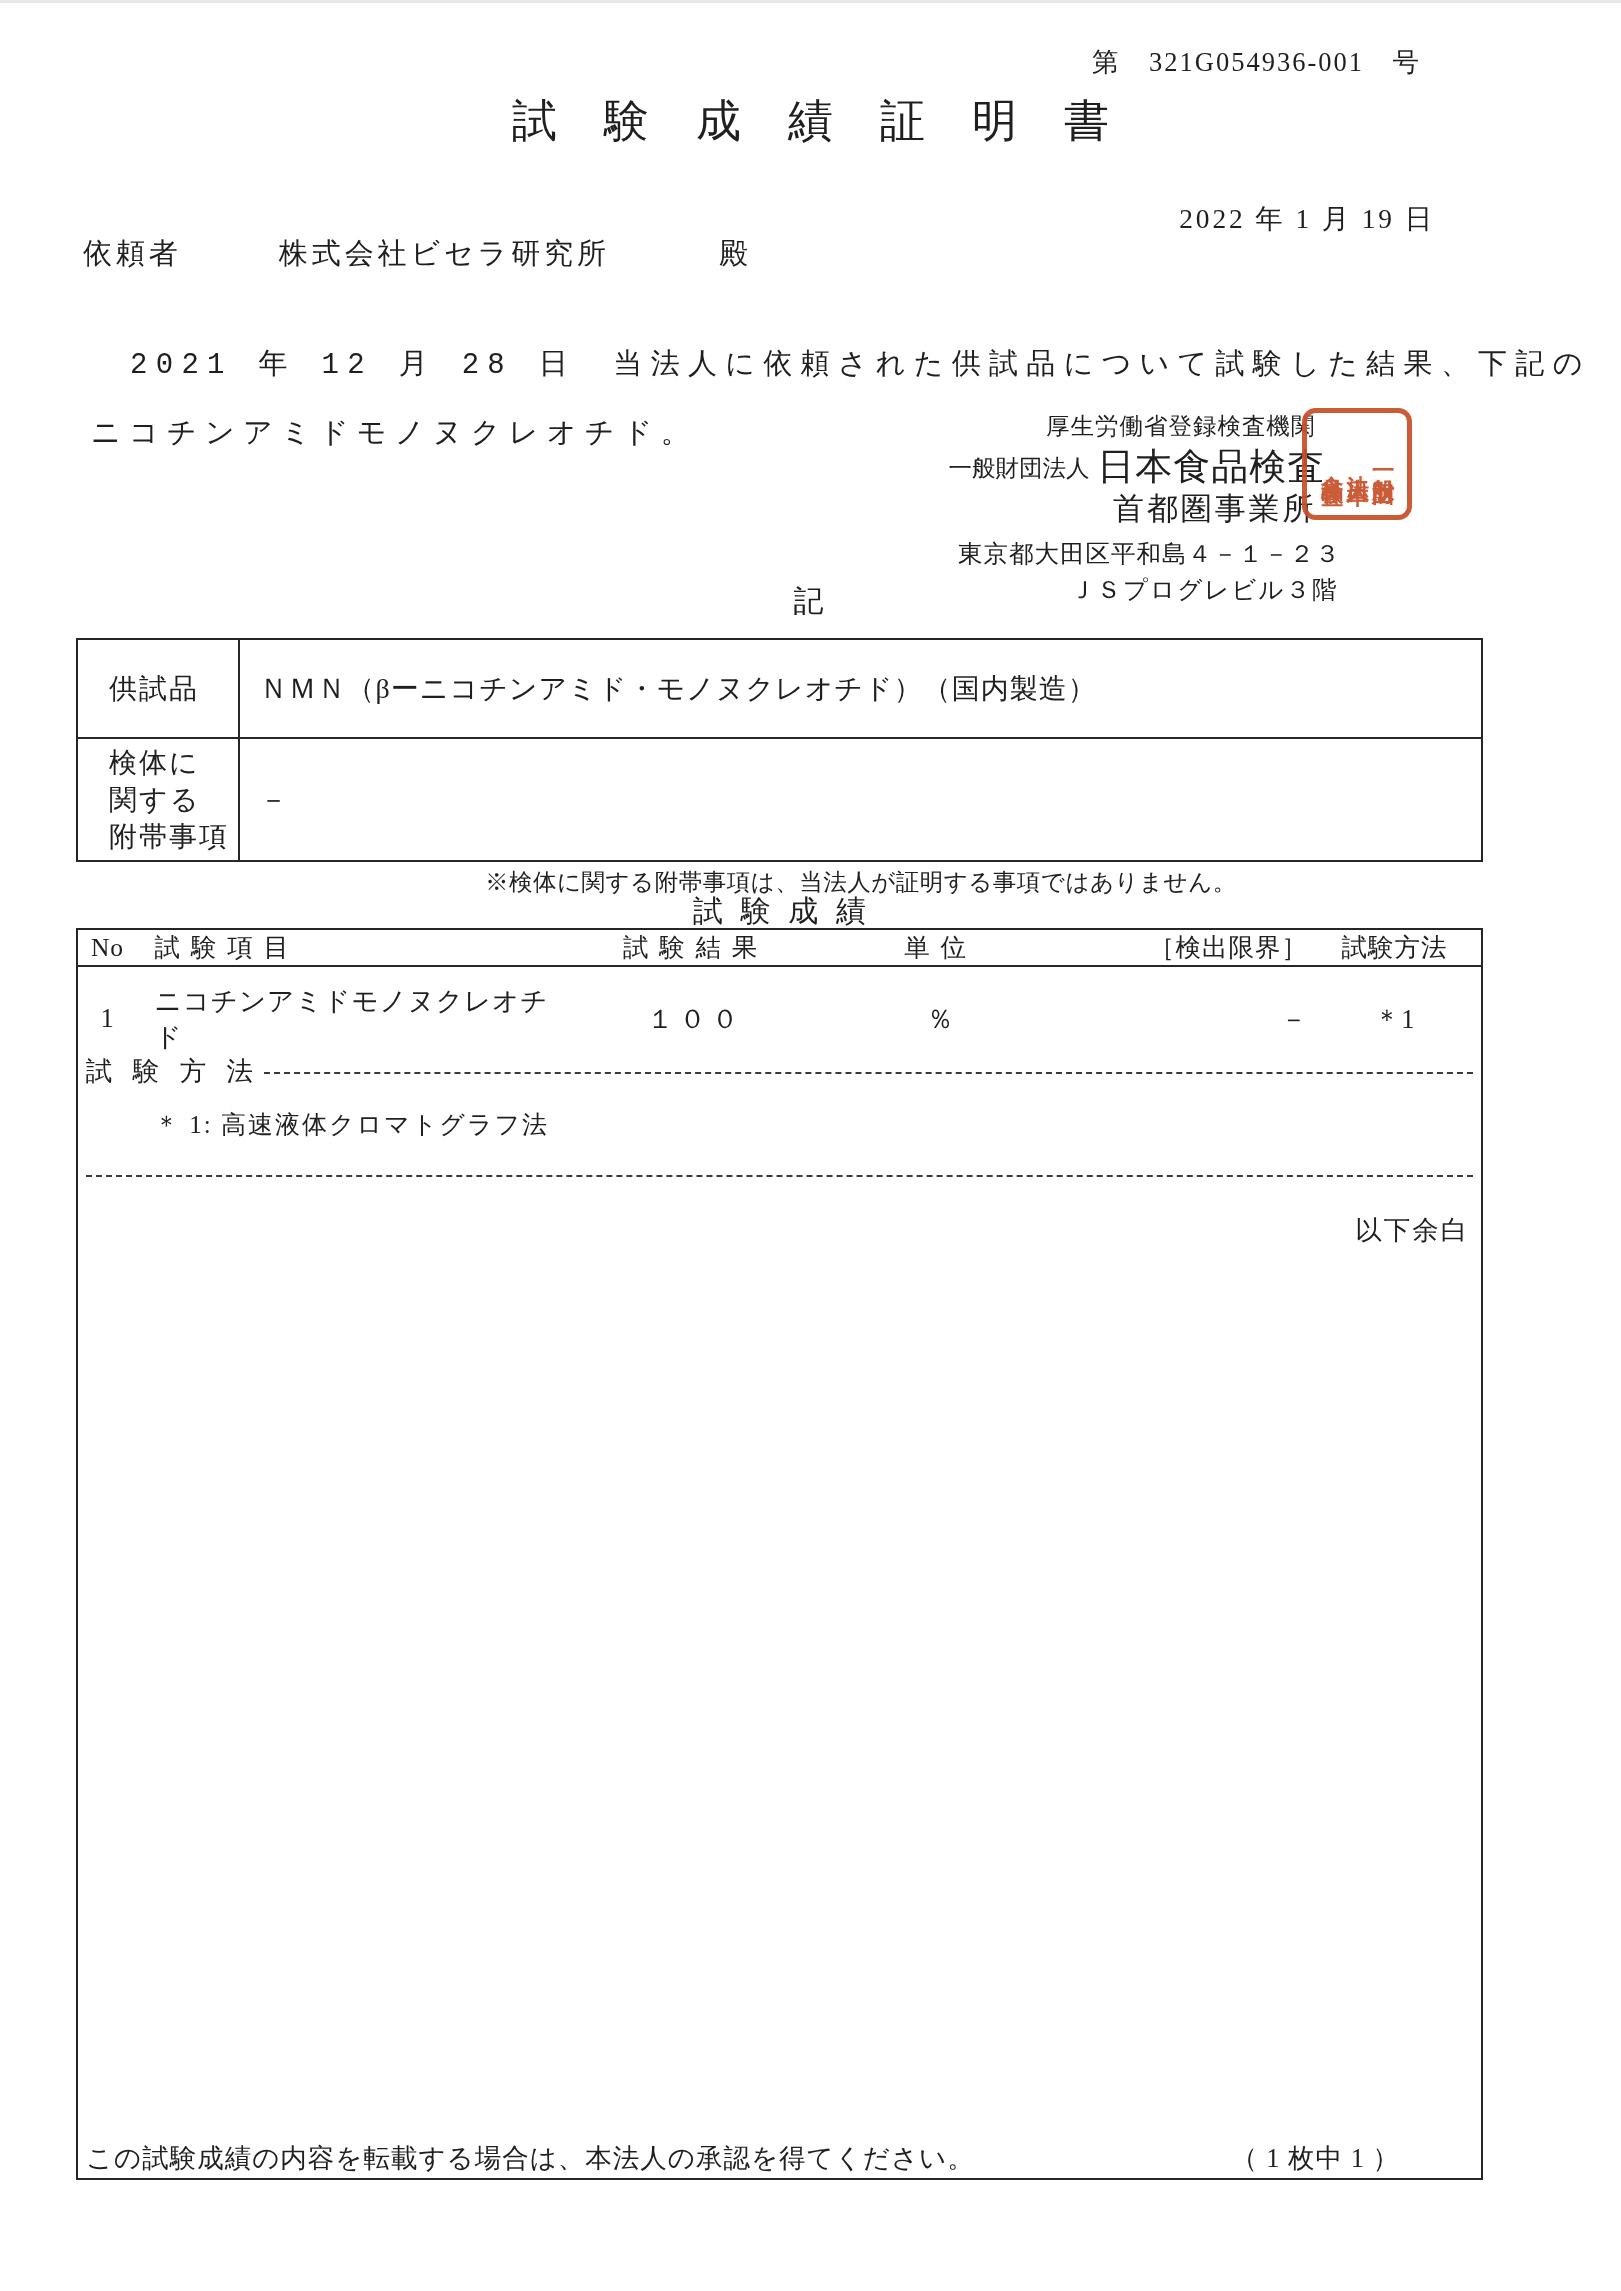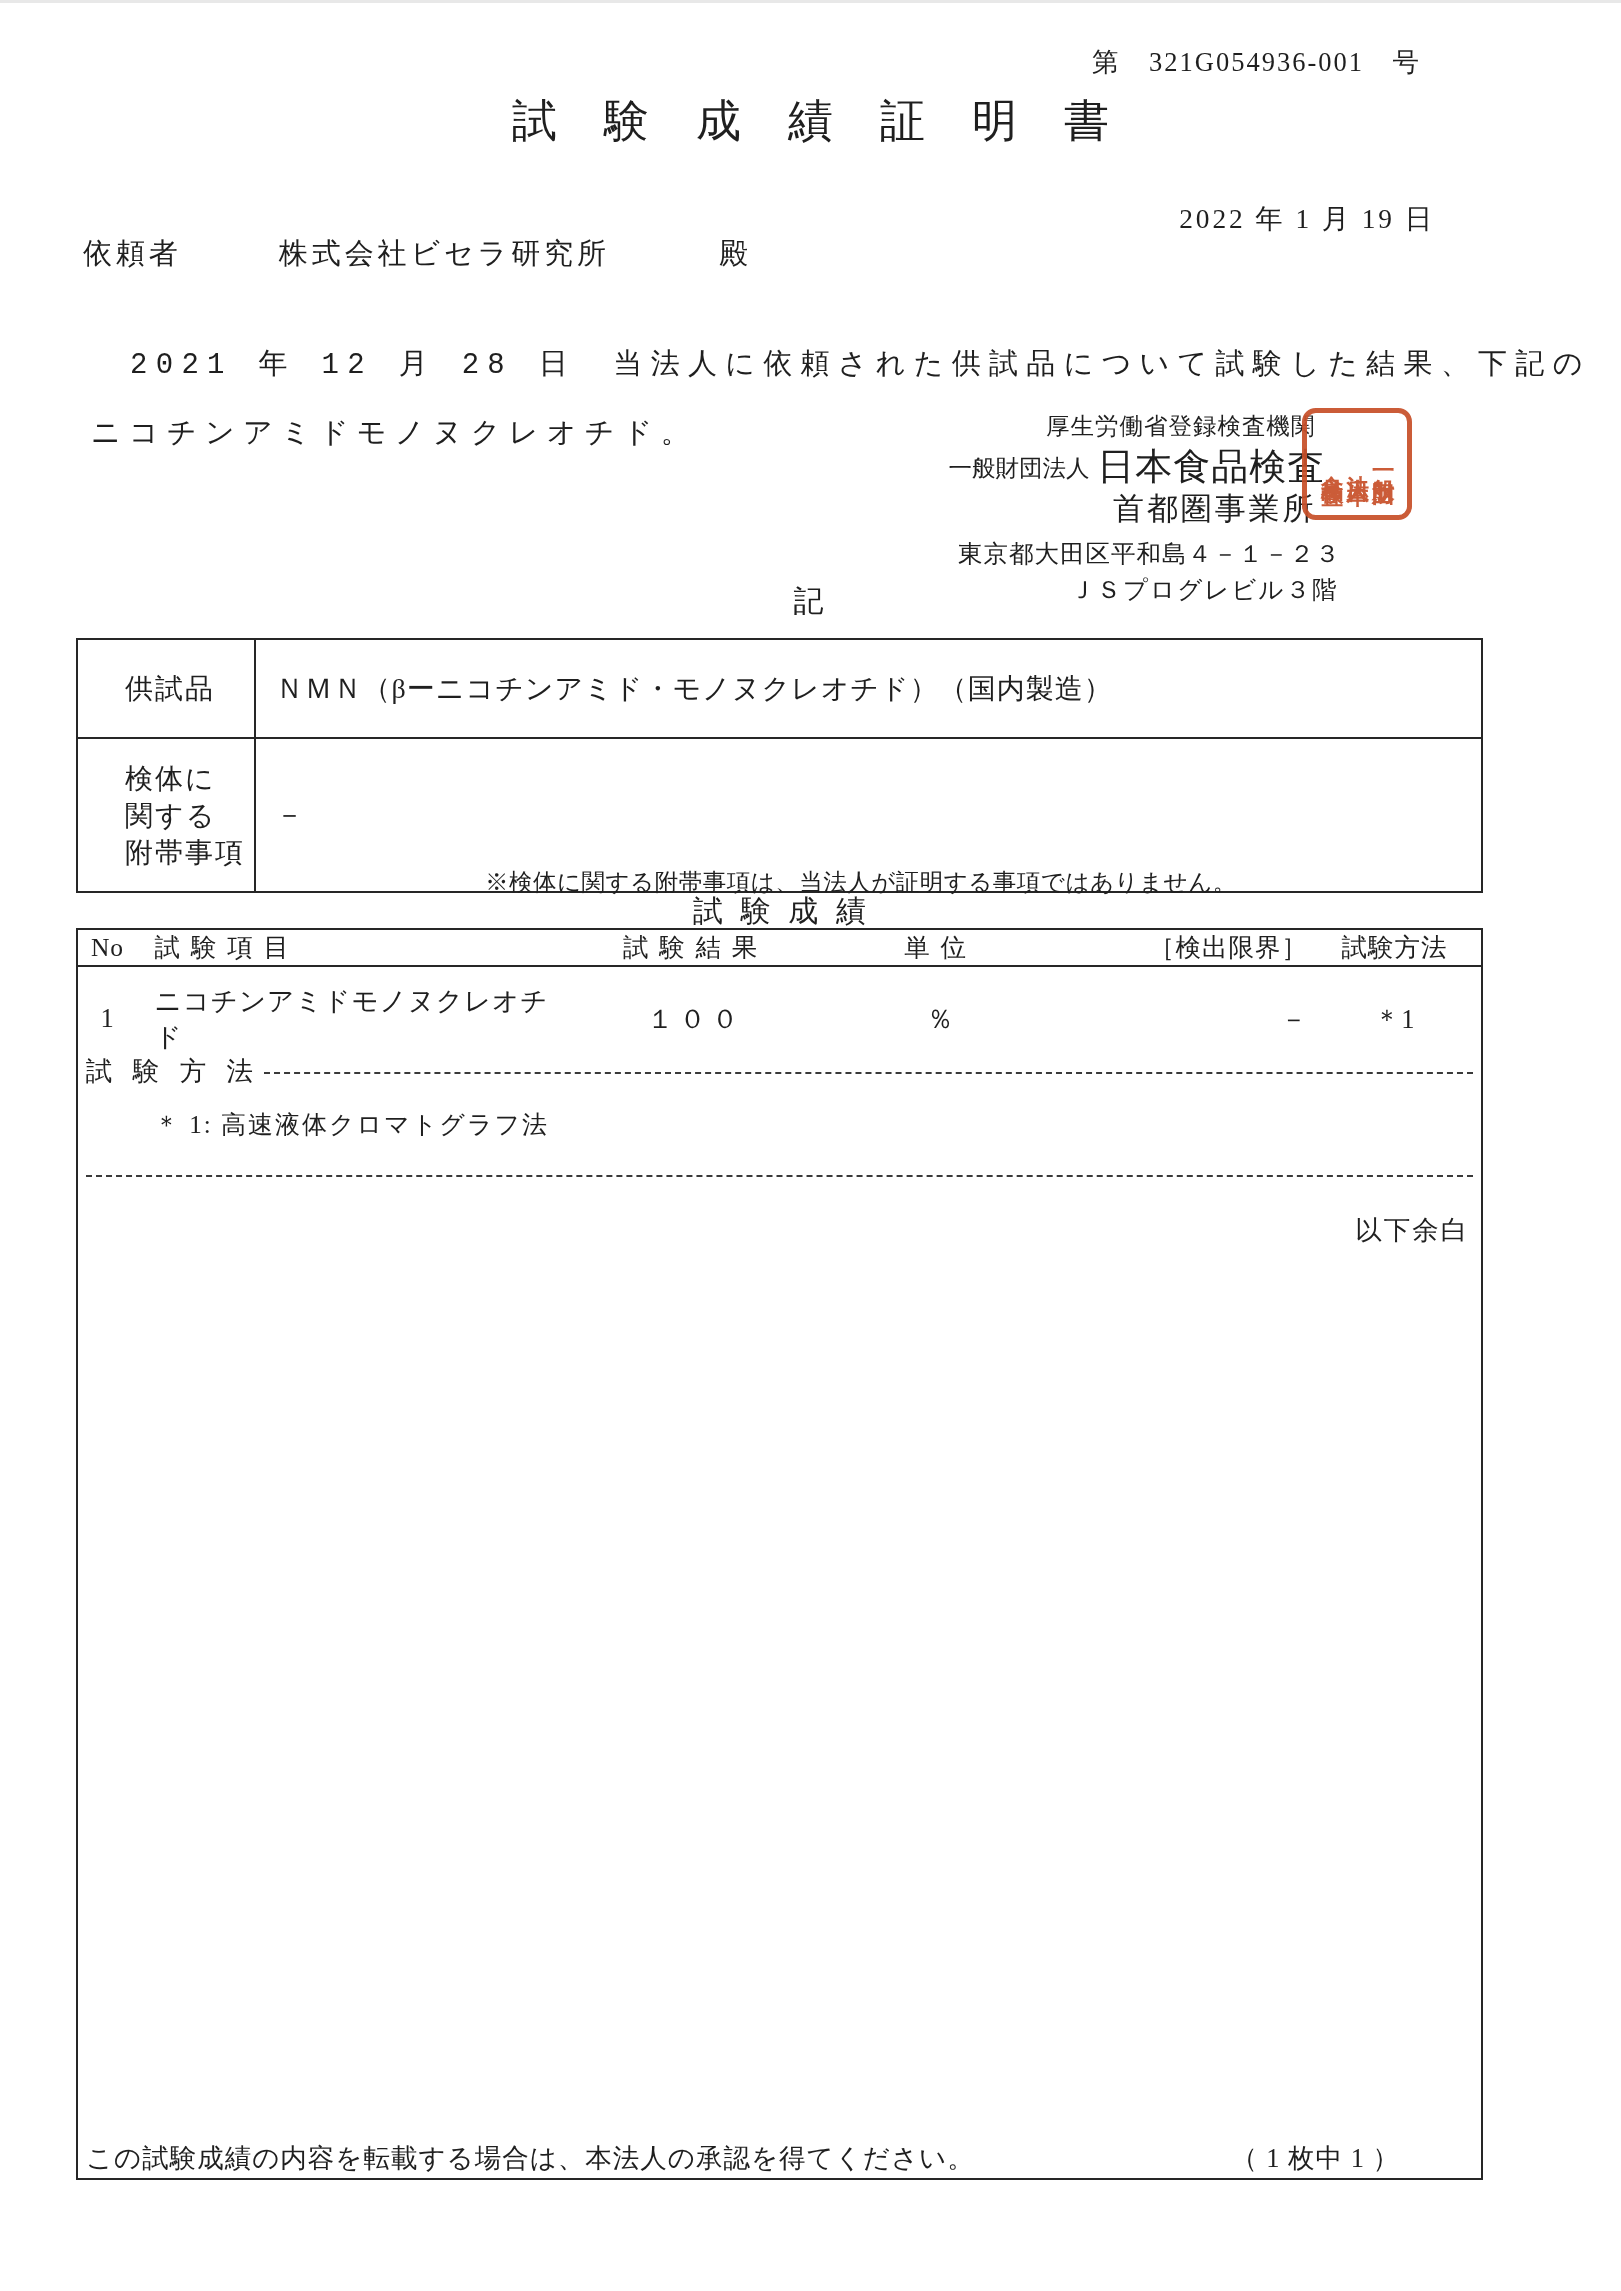--- a/index.html
+++ b/index.html
@@ -38,23 +38,23 @@
     gap:2.9px; padding:2.9px; background:rgba(255,255,255,0.0); opacity:.93;
   }
   .seal .seal-col{
     writing-mode:vertical-rl; text-orientation:upright;
     font-size:22.5px; font-weight:700; letter-spacing:2.9px; line-height:1;
   }
   .record-mark{ position:absolute; top:578px; left:0; width:100%; text-align:center;
                 font-size:30px; letter-spacing:3.9px; }
   
   .table1{ position:absolute; left:76px; top:635px; width:1407px; border:2.9px solid #262626; }
-  .t1-row{ display:flex;padding-left:16px; }
+  .t1-row{ display:flex; }
   .t1-row.r1{ height:99px; border-bottom:2px solid #262626; }
-  .t1-row.r2{ height:152px;justify-content:center; }
+  .t1-row.r2{ height:121px;justify-content:center; }
   .t1-label{ width:162px; border-right:2px solid #262626; display:flex; align-items:center;
              padding-left:31px; font-size:28px; letter-spacing:2px; white-space:pre-line; line-height:37px; }
   .t1-value{ flex:1; display:flex; align-items:center; padding-left:19.6px;
              font-size:28px; letter-spacing:1px; }
   .table-note{ position:absolute; top:863px; left:485px; font-size:23.5px; letter-spacing:0.5px; }
   .results-heading{ position:absolute; top:888px; left:76px; width:1407px; text-align:center;
                     font-size:30px; letter-spacing:17.6px; text-indent:17.6px; }
   
   .table2{ position:absolute; left:76px; top:925px; width:1407px; height:1252px;
            border:2.9px solid #262626; }

